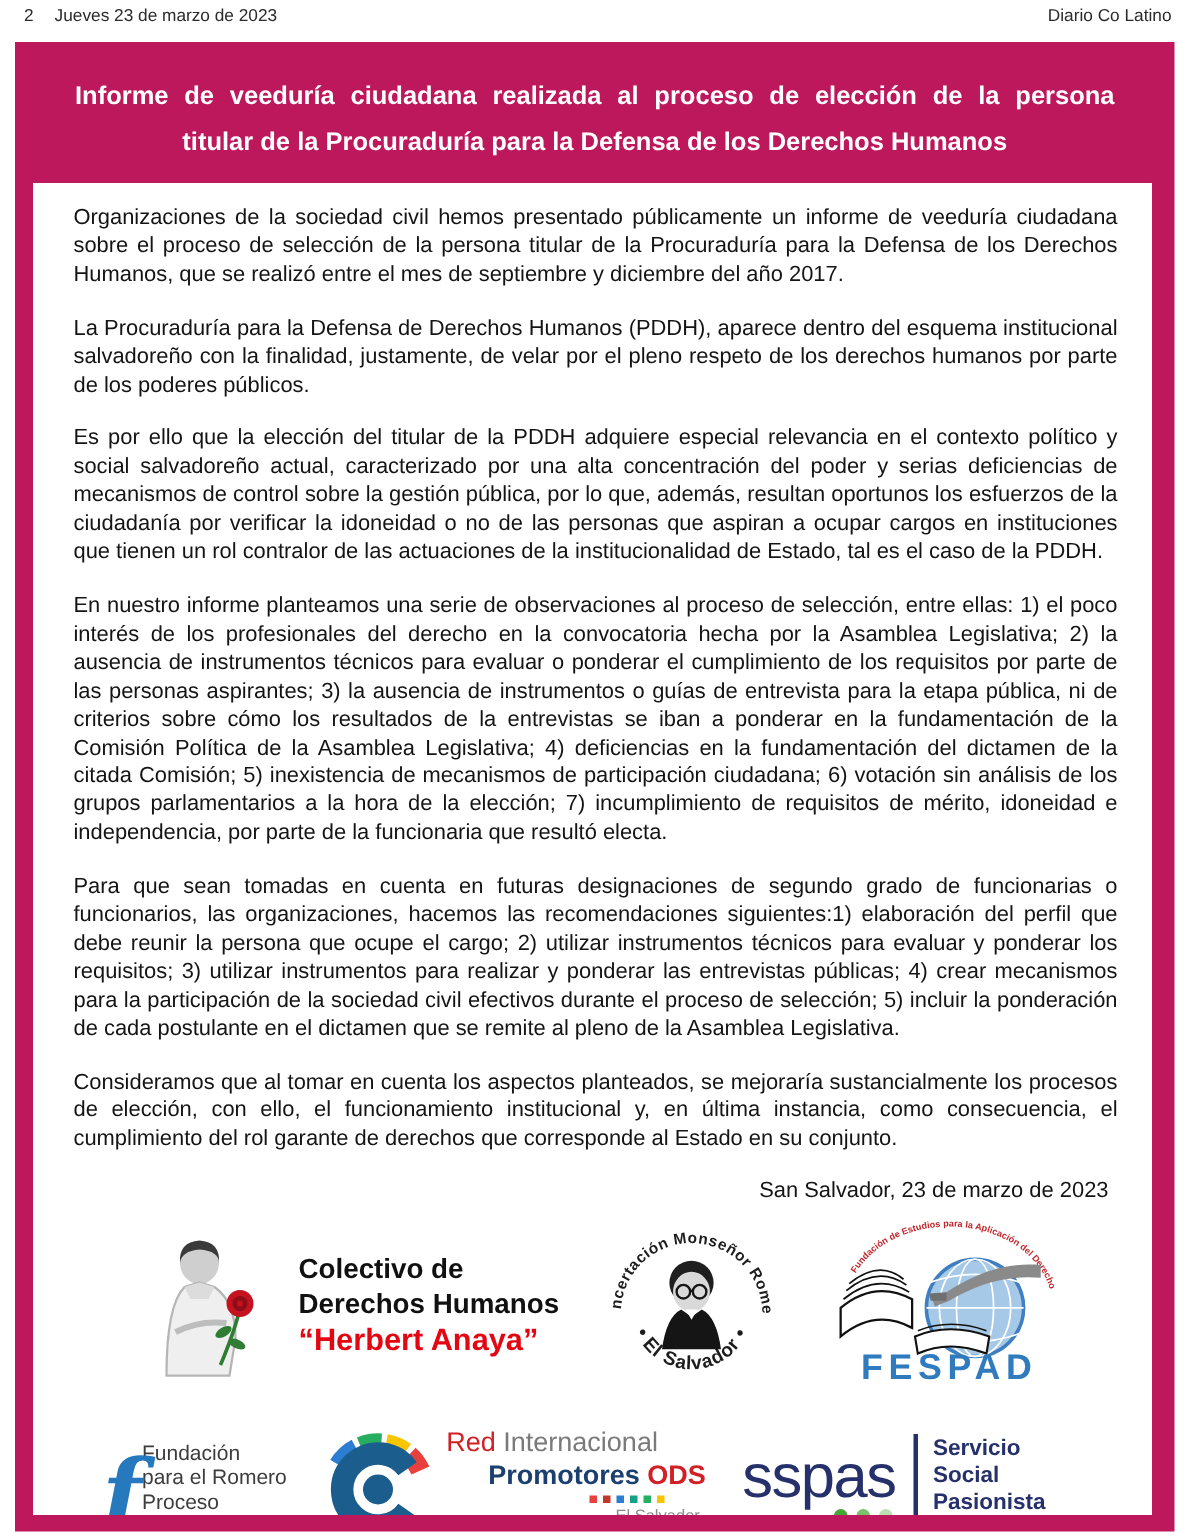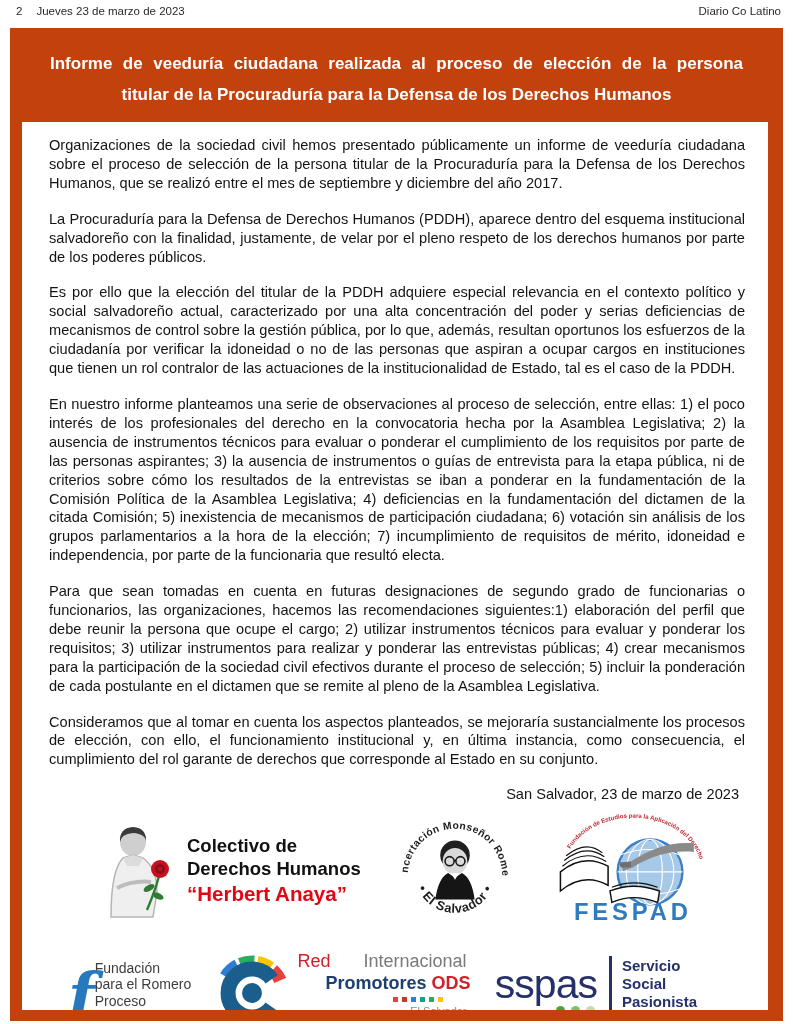--- a/index.html
+++ b/index.html
@@ -13,21 +13,21 @@
   .page-header {
     position:absolute; top:0; left:0; width:100%; height:26px;
     display:flex; justify-content:space-between; align-items:flex-start;
     padding:5px 12px 0 16px; font-size:11.5px; color:#2a2a2a;
   }
   .page-header .left { display:flex; gap:14px; }
 
   
   .frame {
     position:absolute; left:10px; top:28px; width:773px; height:993px;
-    background:#c2410c; display:flex; flex-direction:column;
+    background:#be185d; display:flex; flex-direction:column;
   }
   .title-block {
     height:94px; color:#fff; font-weight:bold; font-size:17px;
     line-height:31px; padding:20px 40px 0 40px;
   }
   .title-l1 { text-align:justify; text-align-last:justify; }
   .title-l2 { text-align:center; }
 
   .content {
     flex:1; background:#fff; margin:0 15px 11px 12px;
@@ -47,21 +47,21 @@
   .logo-row1 {
     display:flex; align-items:center; justify-content:space-between;
     padding:2px 34px 0 50px; min-height:114px;
   }
   .logo-row2 {
     display:flex; align-items:center; justify-content:space-between;
     padding:0 48px 0 28px; margin-top:16px; min-height:84px;
   }
 
   
-  .colectivo { display:flex; align-items:center; gap:10px; }
+  .colectivo { display:flex; align-items:center; gap:22px; }
   .colectivo-text { display:flex; flex-direction:column; }
   .colectivo-l1, .colectivo-l2 { font-size:18.5px; font-weight:bold; color:#111; line-height:23px; }
   .colectivo-l3 { font-size:20.5px; font-weight:bold; color:#e30613; line-height:25px; margin-top:1px; }
 
   
   .dplf { display:flex; align-items:center; }
   .dplf-acronym {
     font-size:46px; font-weight:bold; color:#15152e; letter-spacing:-3px; line-height:46px;
   }
   .dplf-f {
@@ -69,21 +69,21 @@
     font-size:62px; color:#2779bd; line-height:40px; margin-left:-9px;
     position:relative; top:12px;
   }
   .dplf-text { margin-left:0; font-size:14px; color:#3d3d3d; line-height:16.5px; }
 
   
   .ods { display:flex; align-items:center; gap:6px; }
   .ods-text { display:flex; flex-direction:column; }
   .ods-line1 { font-size:18px; line-height:21px; }
   .ods-red { color:#d12026; font-weight:normal; }
-  .ods-gray { color:#7a7a7a;margin-left:28px; }
+  .ods-gray { color:#7a7a7a; }
   .ods-line2 { font-size:18px; line-height:22px; }
   .ods-navy { color:#1b3f6e; font-weight:bold;margin-left:28px; }
   .ods-ods { color:#d12026; font-weight:bold; }
   .ods-dots { display:flex; gap:4px; margin:3px 0 0 96px; }
   .ods-dots span { width:5px; height:5px; display:inline-block; }
   .ods-country { font-size:11px; color:#8a8a8a; margin:3px 4px 0 0; text-align:right; }
 
   
   .sspas { display:flex; align-items:center; }
   .sspas-word { position:relative; font-size:41px; font-weight:normal; color:#26306b; letter-spacing:-1px; line-height:40px; }

